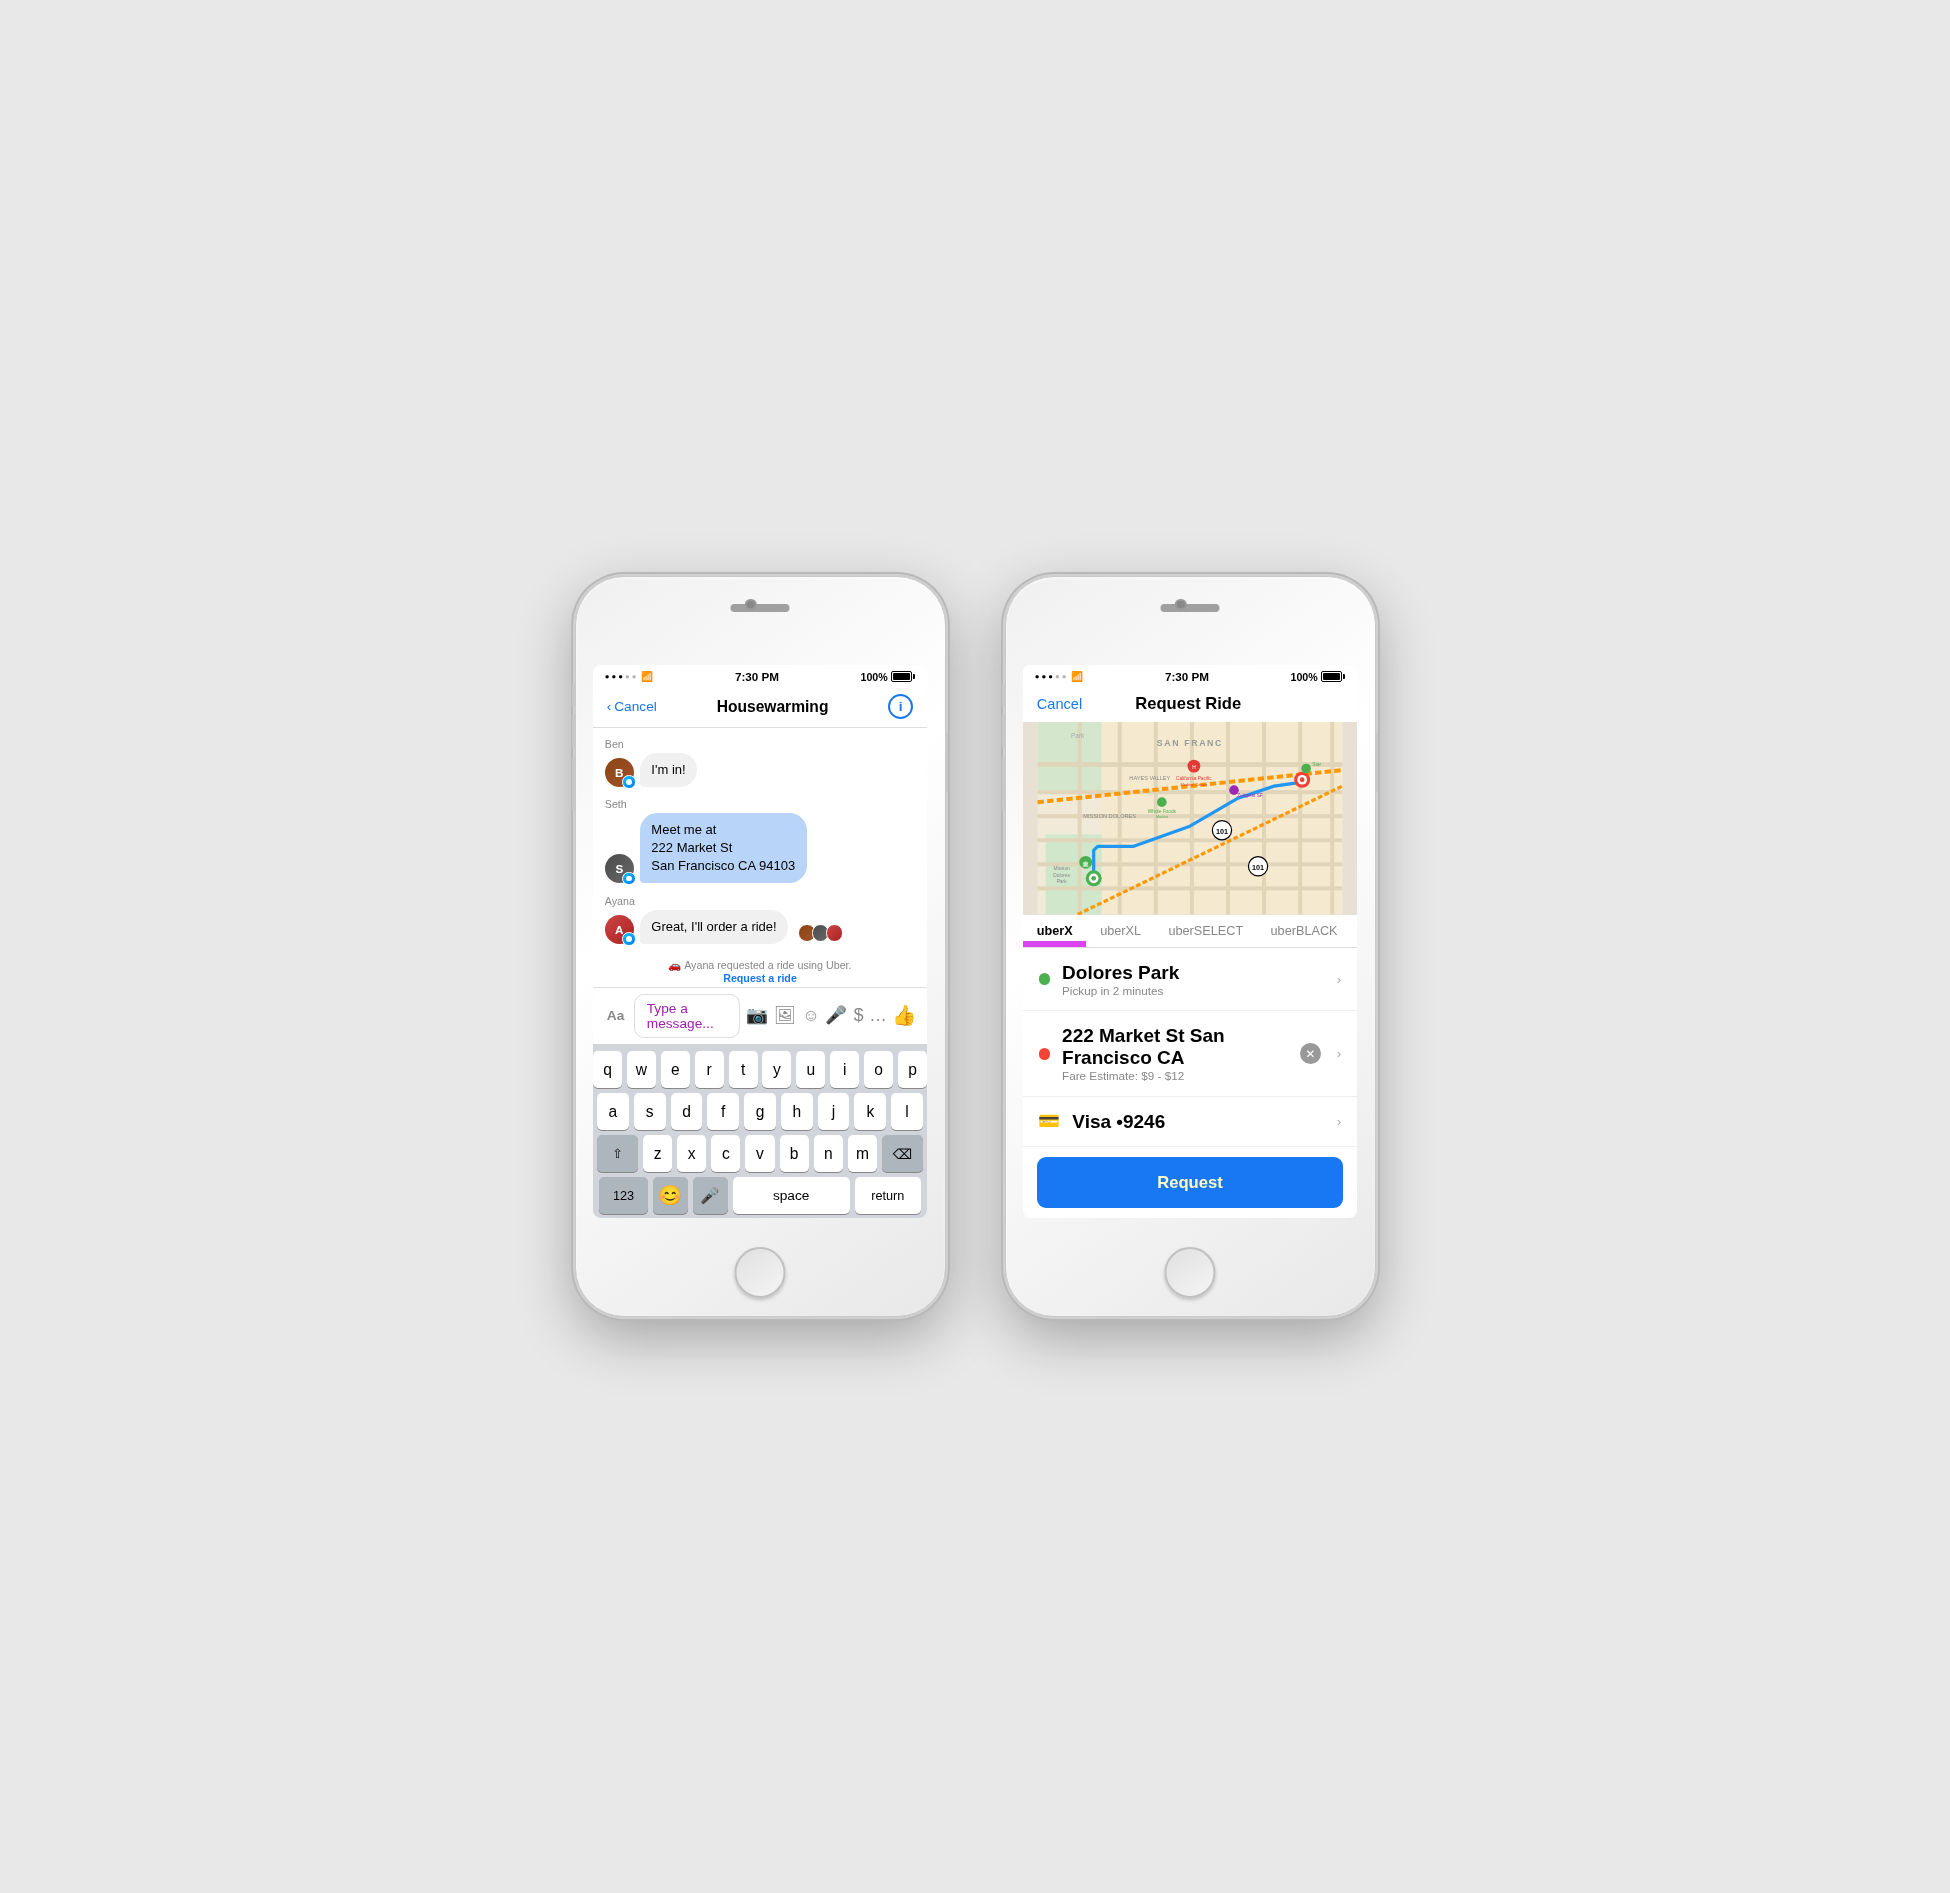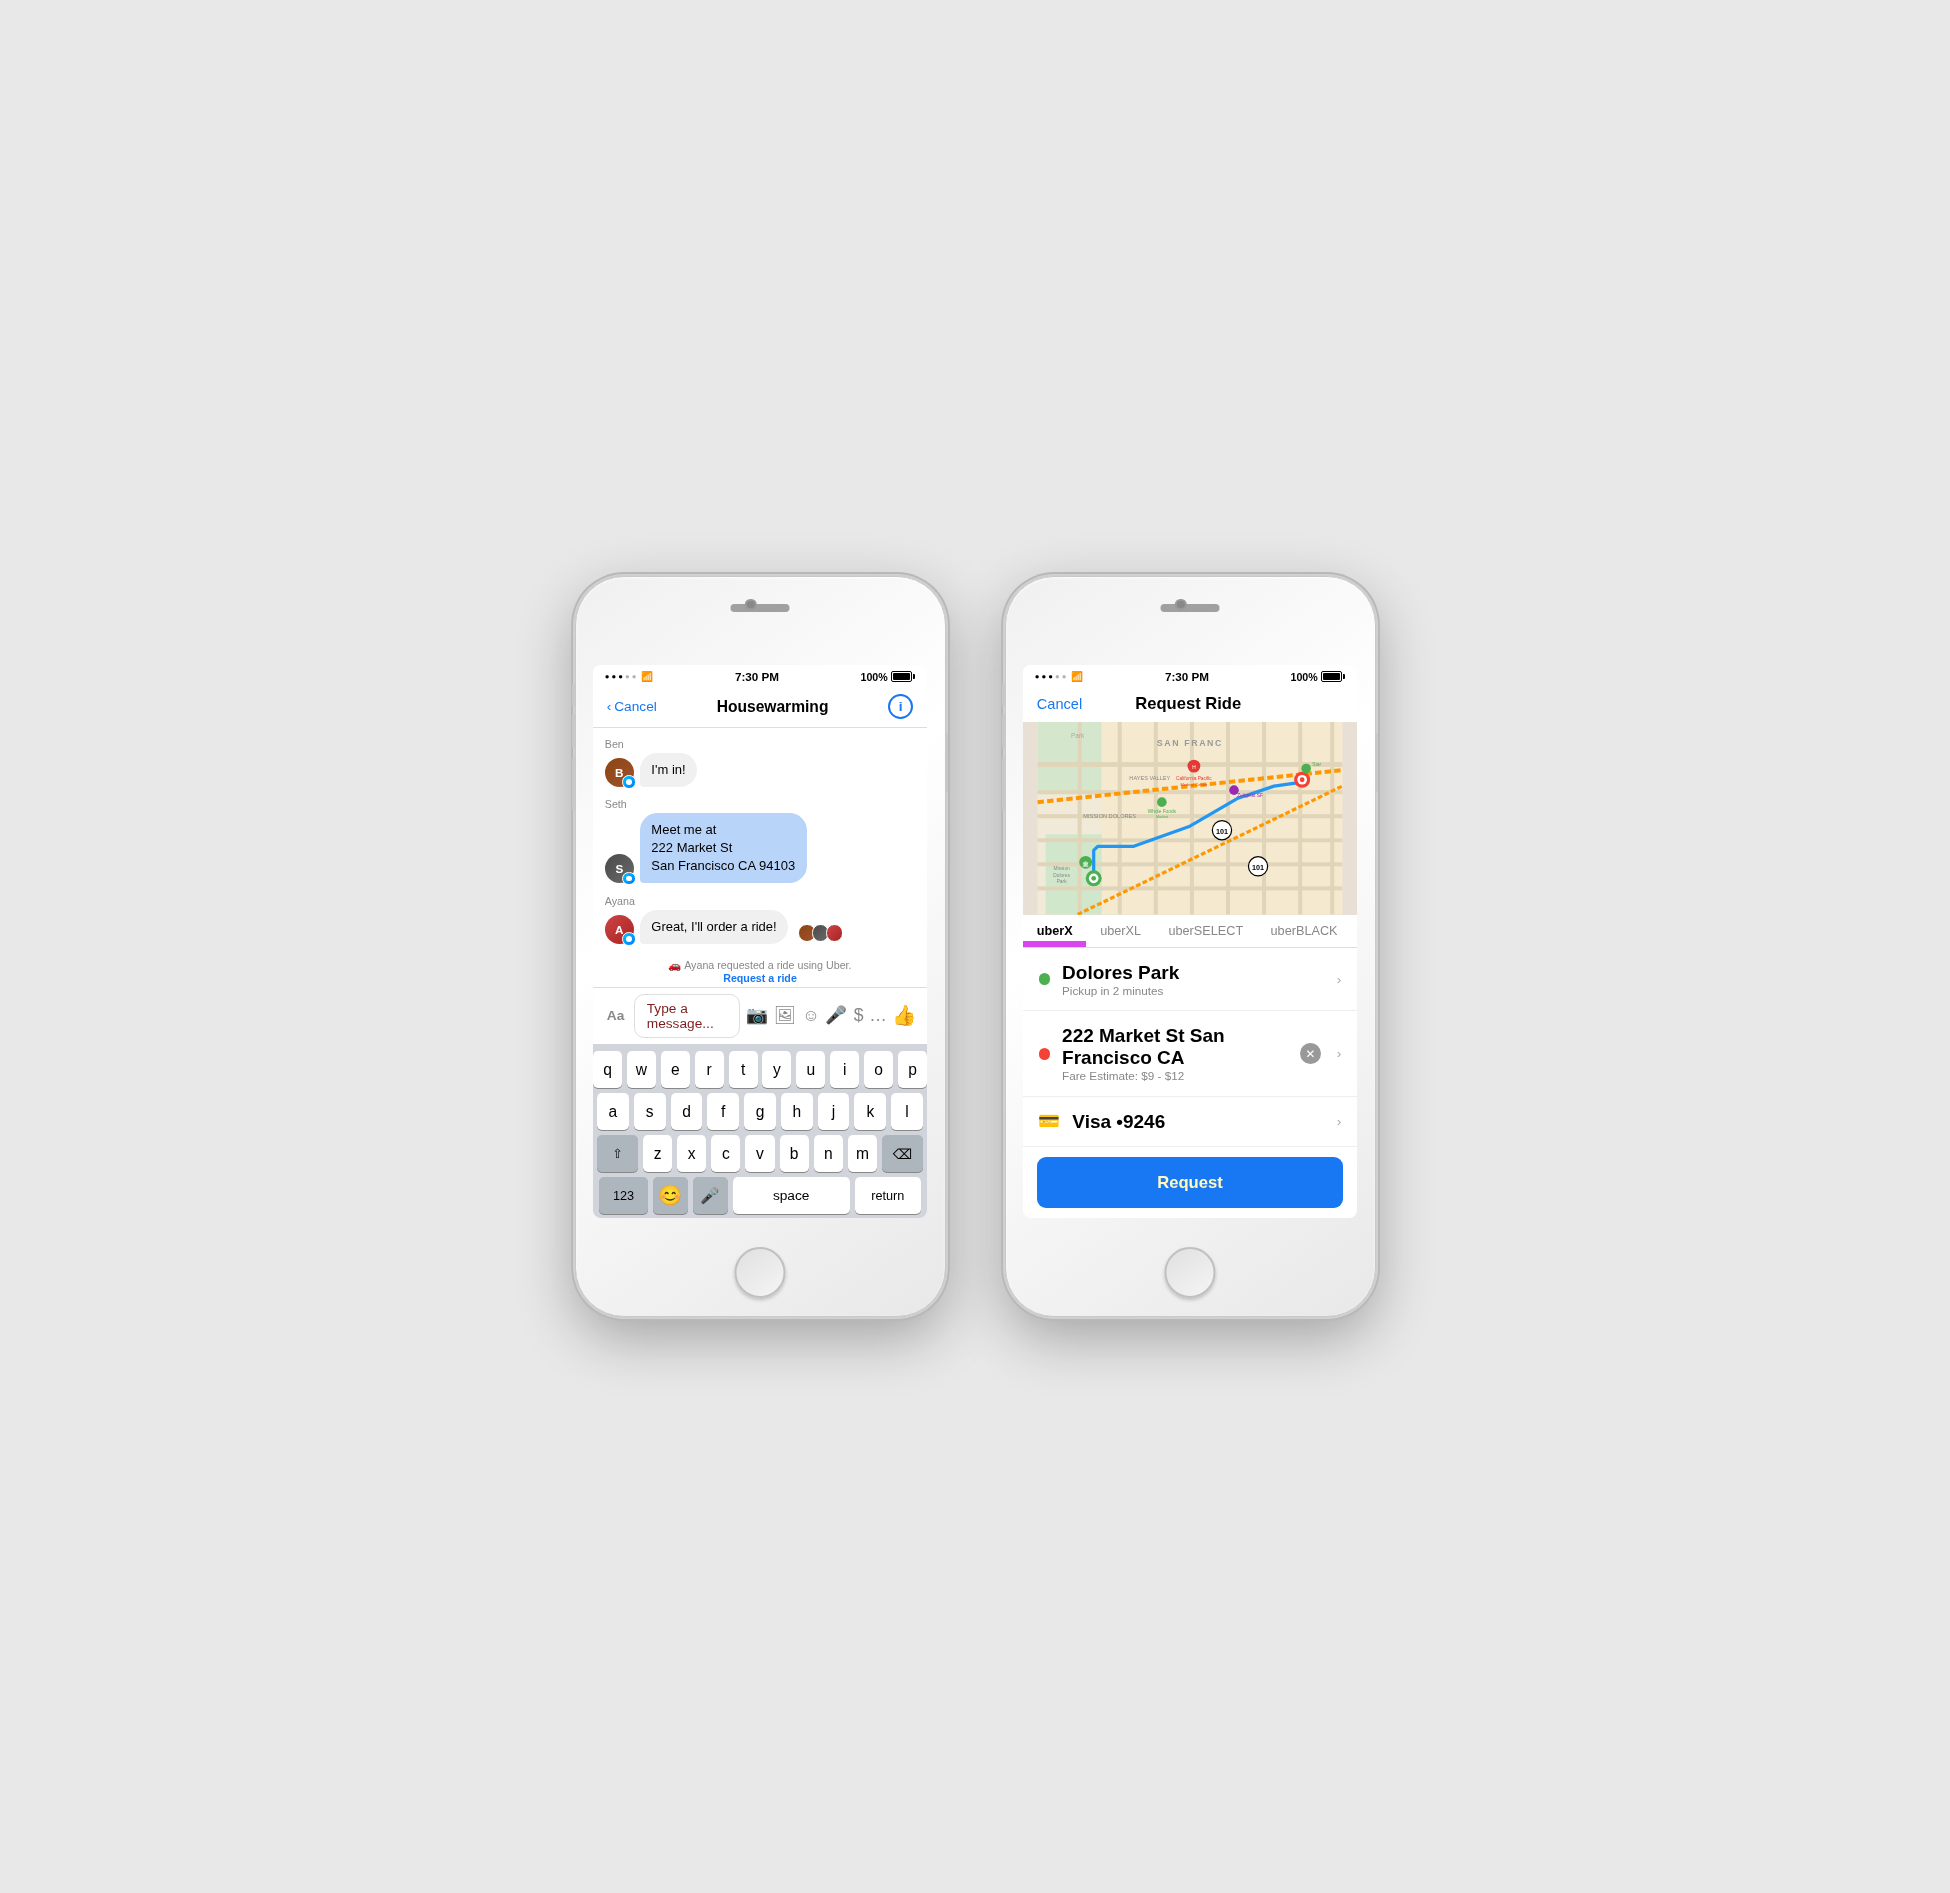--- a/index.html
+++ b/index.html
@@ -340,21 +340,21 @@
       color: #888;
       font-weight: 600;
       padding: 0 3.9px;
     }
     .msg-input-field {
       flex: 1;
       border: 0.5px solid #ddd;
       border-radius: 10px;
       padding: 5.9px 11.7px;
       font-size: 13.7px;
-      color: #7f1d1d;
+      color: #a21caf;
       background: #fff;
     }
     .tool-icon {
       font-size: 17.6px;
       color: #888;
     }
     .tool-icon-blue {
       font-size: 19.5px;
       color: #1877f2;
     }

